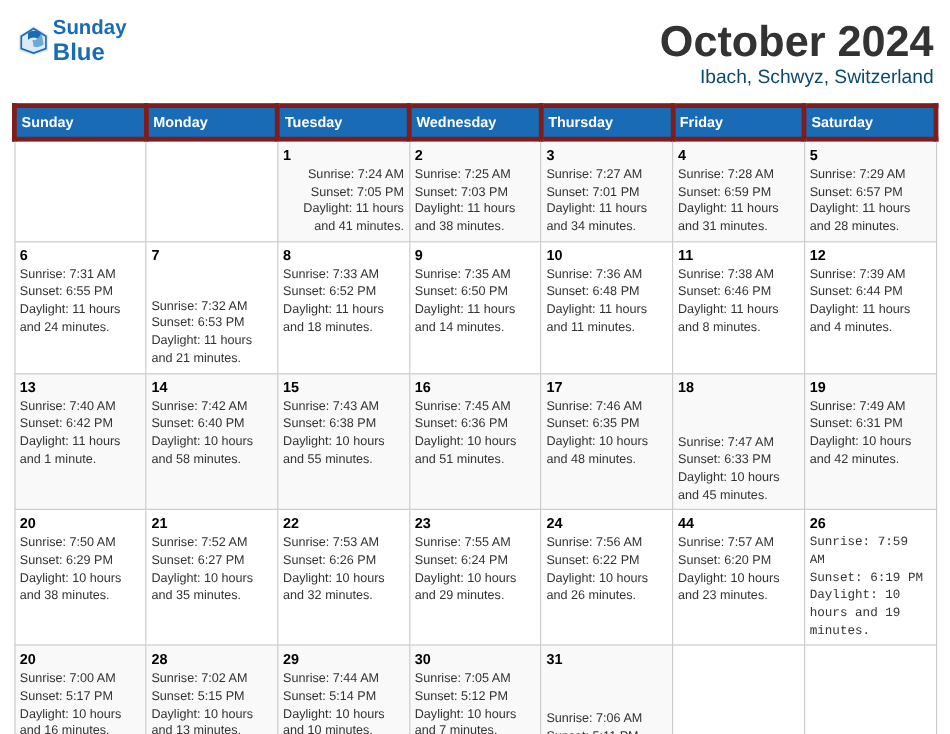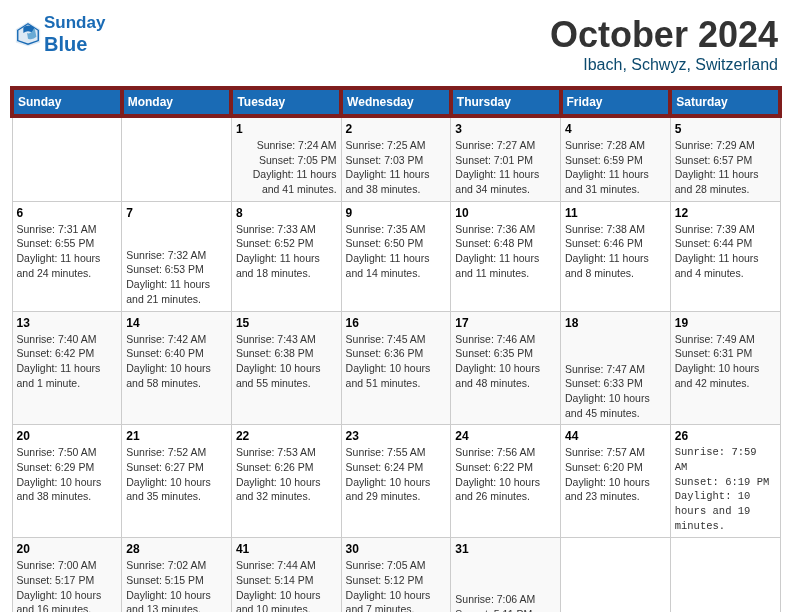--- a/index.html
+++ b/index.html
@@ -292,21 +292,21 @@
 Sunset: 5:17 PM
 Daylight: 10 hours and 16 minutes.</div>
         </td>
         <td>
           <span class="day-num">28</span>
           <div class="day-info" style="white-space: pre-line;">Sunrise: 7:02 AM
 Sunset: 5:15 PM
 Daylight: 10 hours and 13 minutes.</div>
         </td>
         <td>
-          <span class="day-num">41</span>
+          <span class="day-num">29</span>
           <div class="day-info" style="white-space: pre-line;">Sunrise: 7:44 AM
 Sunset: 5:14 PM
 Daylight: 10 hours and 10 minutes.</div>
         </td>
         <td>
           <span class="day-num">30</span>
           <div class="day-info" style="white-space: pre-line;">Sunrise: 7:05 AM
 Sunset: 5:12 PM
 Daylight: 10 hours and 7 minutes.</div>
         </td>

